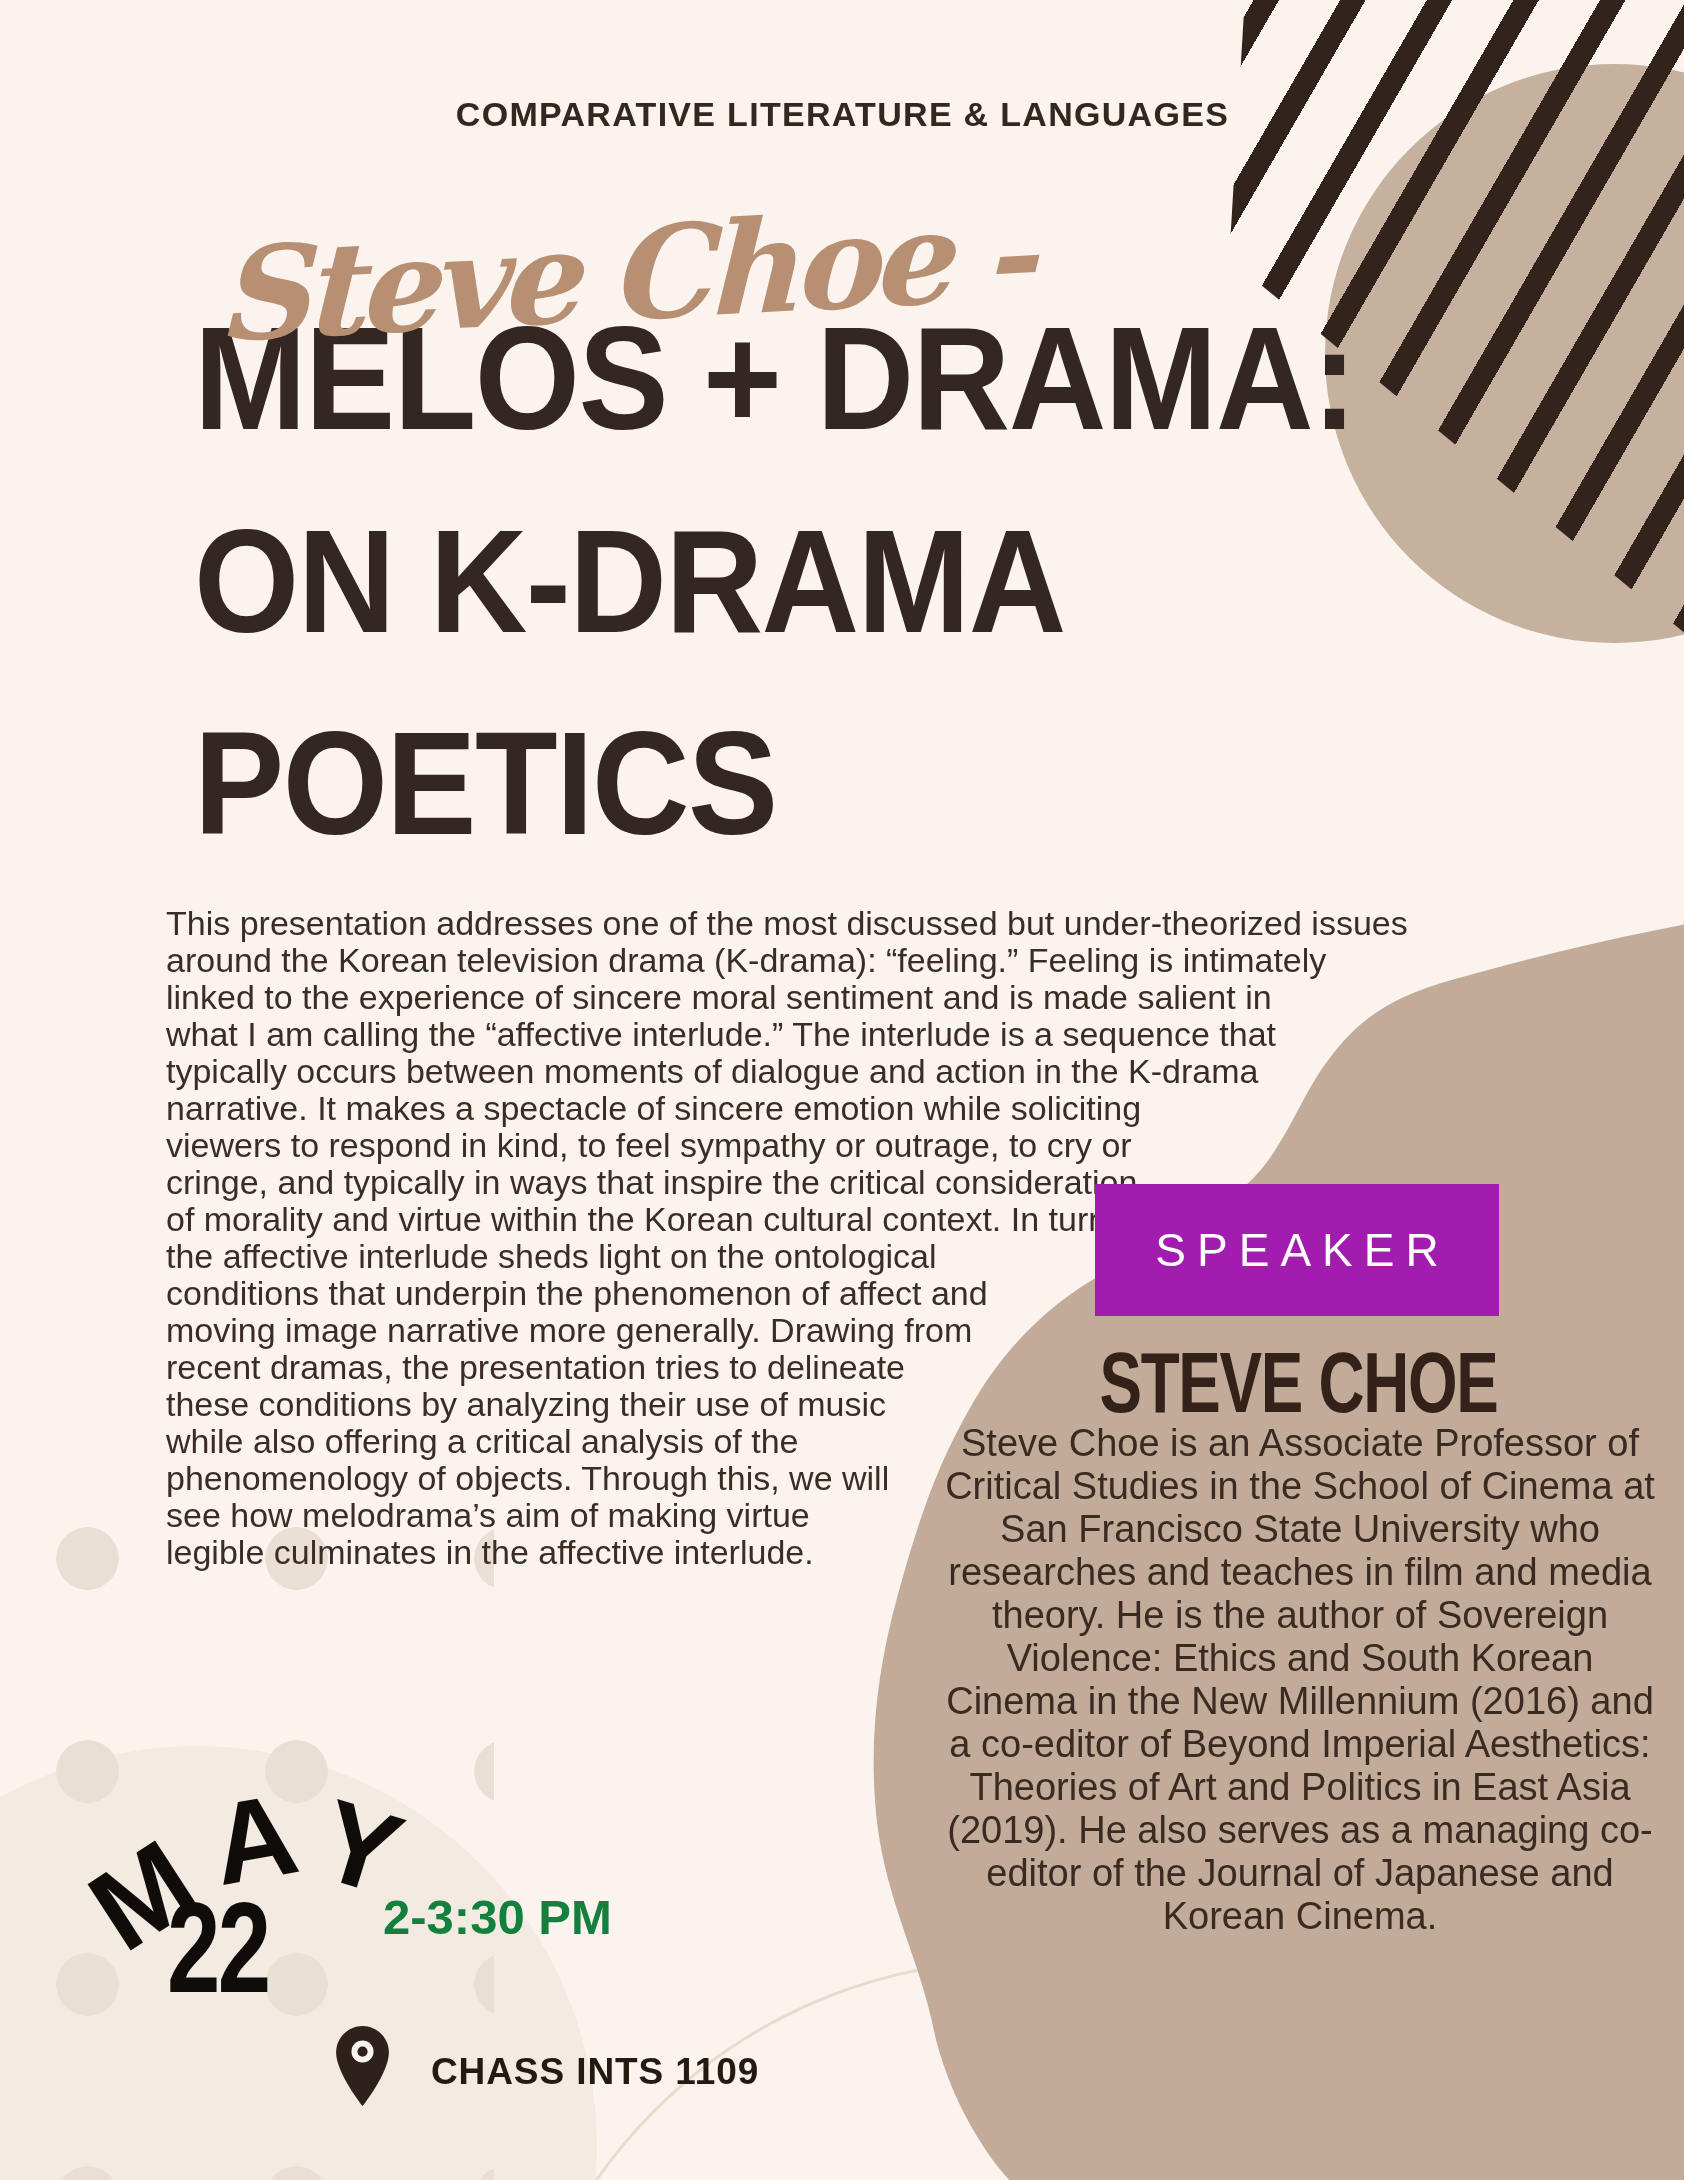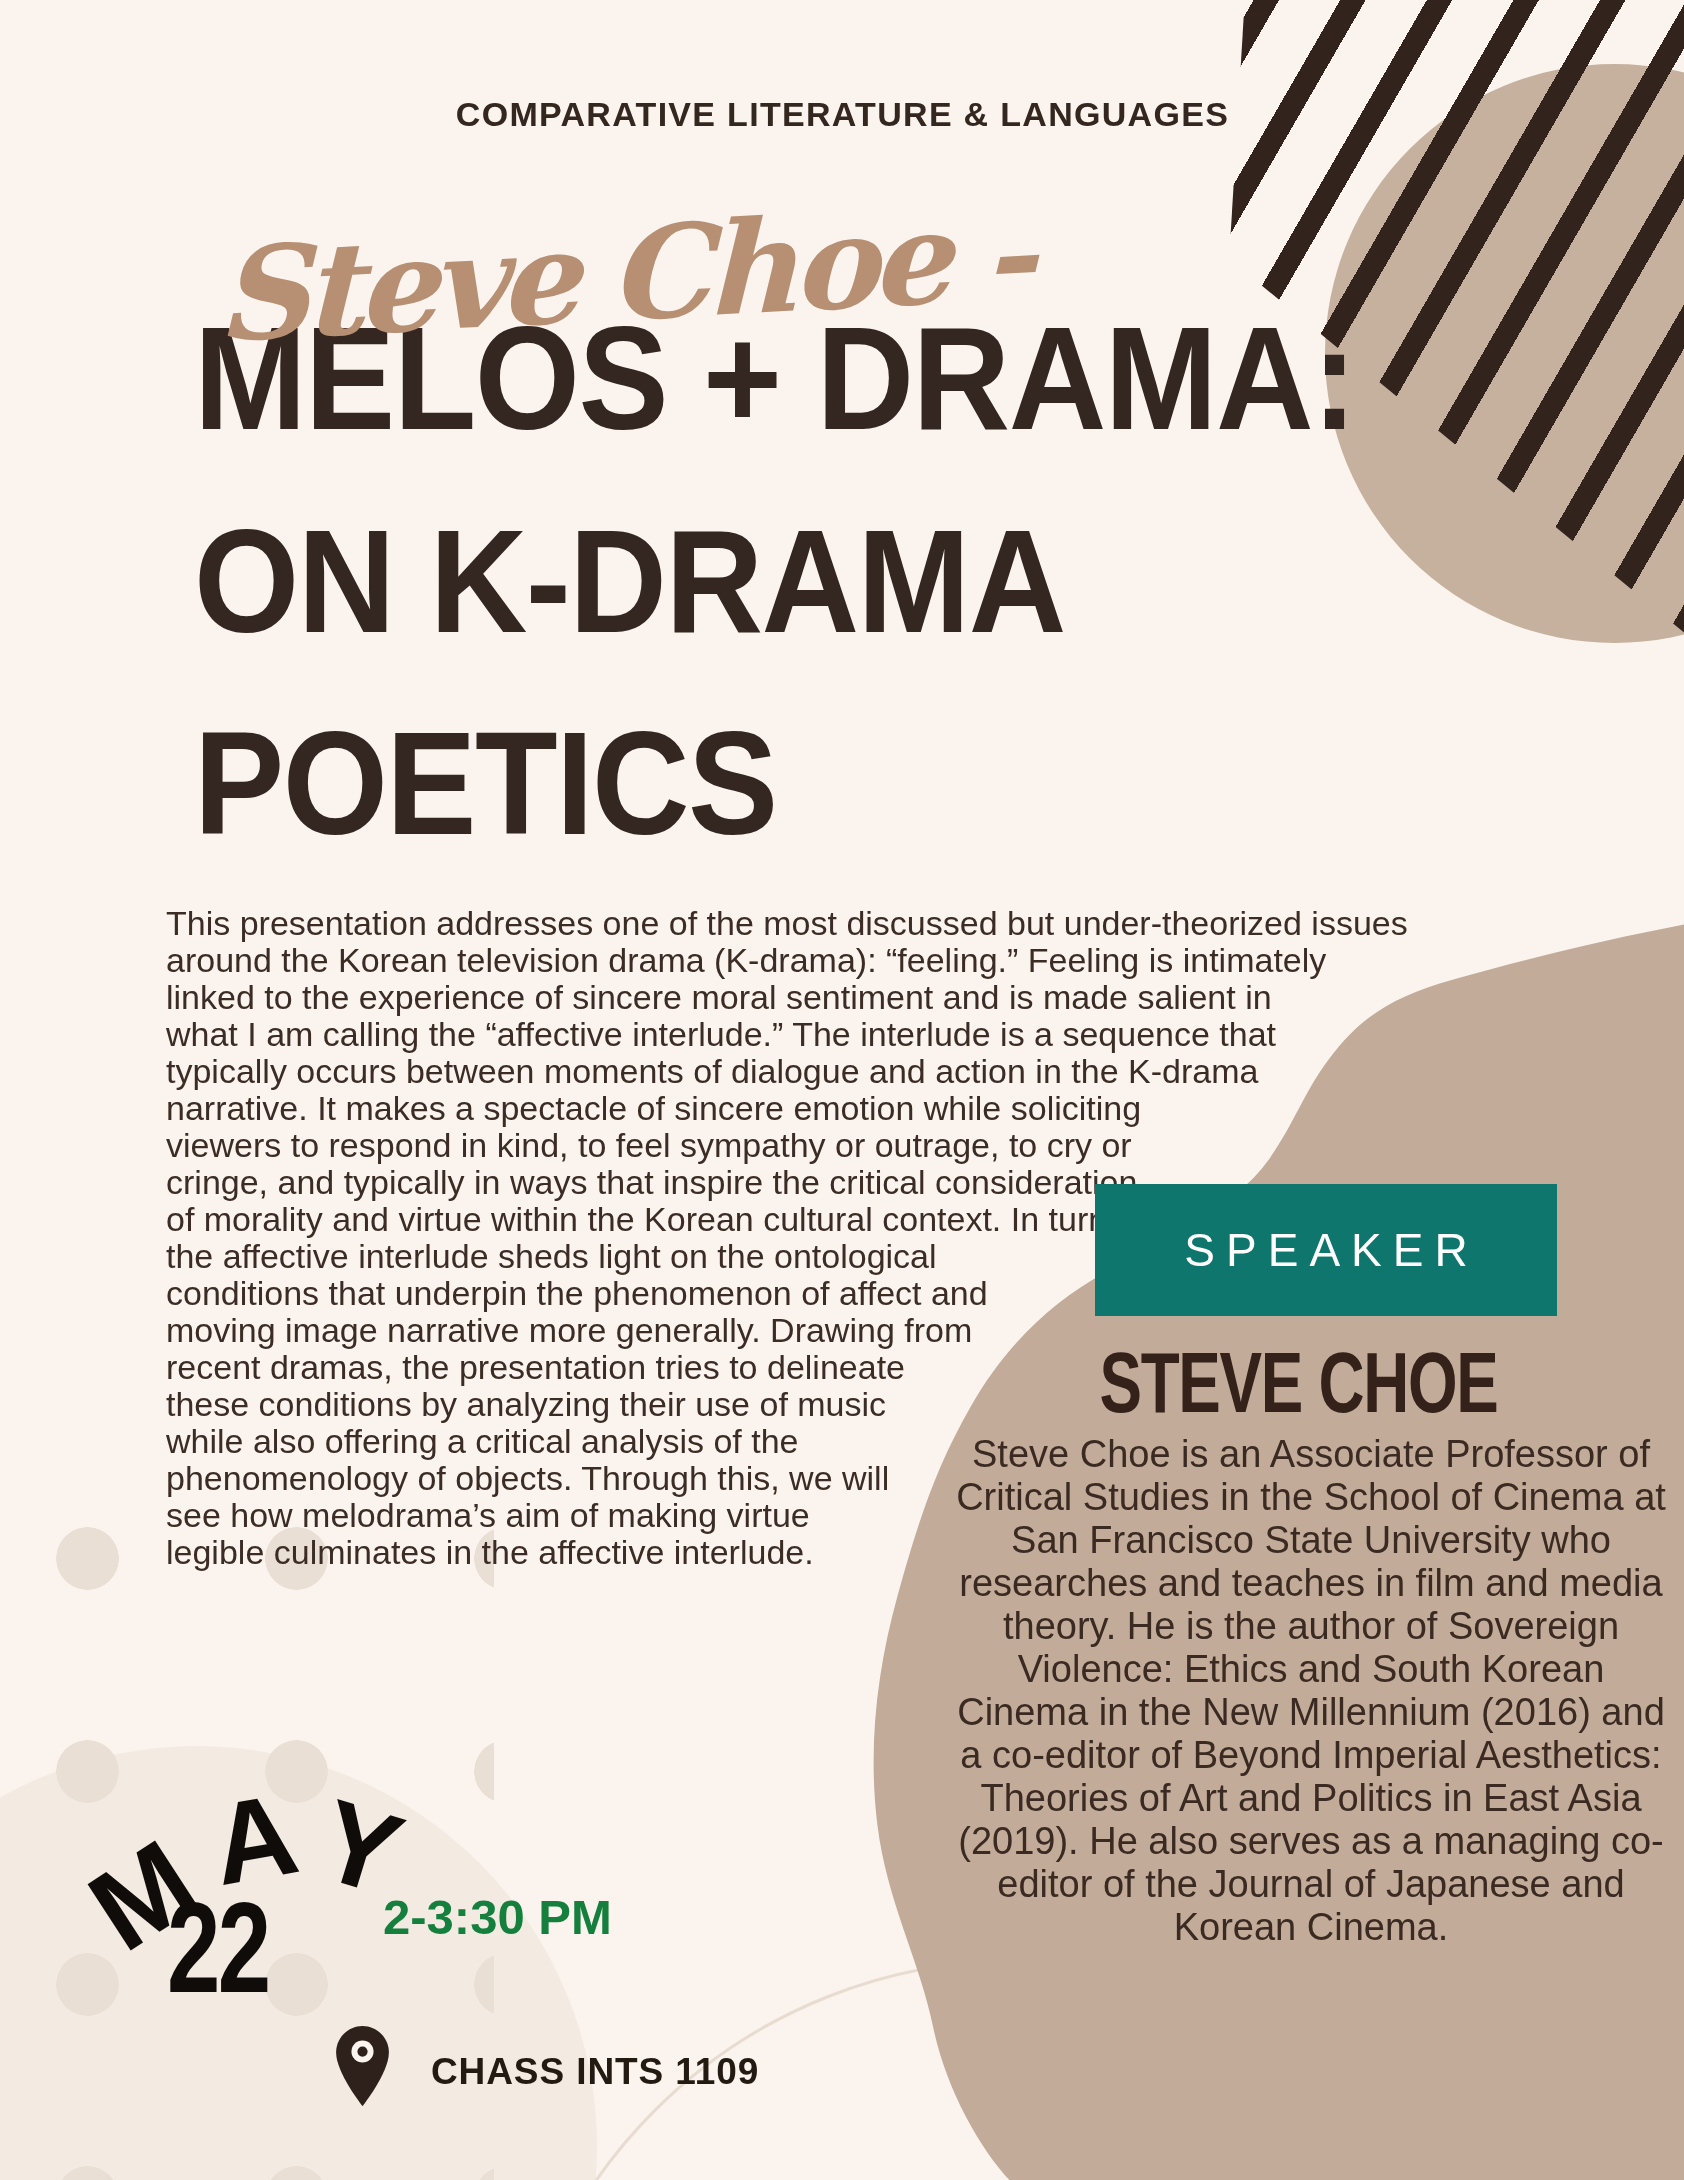--- a/index.html
+++ b/index.html
@@ -63,35 +63,35 @@
   }
   .abstract-float{
     float:right;width:545px;height:869px;
     shape-outside:polygon(100% 0%,100% 100%,0% 100%,0% 88%,2% 72%,13% 58%,27% 47%,45% 37%,64% 27%,76% 17%,86% 8%,100% 4%);
   }
   .abstract-text{
     margin:0;font-size:34px;line-height:37px;color:#3b2d26;
   }
   
   .badge{
-    position:absolute;left:1095px;top:1184px;width:462px;height:132px;
-    background:#0f766e;z-index:3;display:flex;align-items:center;justify-content:center;
+    position:absolute;left:1095px;top:1184px;width:404px;height:132px;
+    background:#a21caf;z-index:3;display:flex;align-items:center;justify-content:center;
   }
   .badge-label{
     color:#ffffff;font-size:46px;letter-spacing:11px;font-weight:400;
     padding-left:11px; 
   }
   .speaker-name{
     position:absolute;left:1009px;top:1334px;width:579px;text-align:center;
     font-size:85px;font-weight:900;letter-spacing:-1.7px;color:#33211a;
     transform:scaleX(0.75);transform-origin:center;z-index:3;white-space:nowrap;
   }
   .speaker-bio{
     position:absolute;left:937px;top:1421px;width:724px;text-align:center;
-    font-size:38px;line-height:43px;color:#3a2a22;z-index:3;margin:12px;
+    font-size:38px;line-height:43px;color:#3a2a22;z-index:3;margin:1px;
   }
   
   .may-letter{
     position:absolute;font-size:115px;font-weight:900;color:#0f0c0a;
     line-height:1;z-index:3;
   }
   .may-m{left:95px;top:1838px;transform:rotate(-33deg);}
   .may-a{left:213px;top:1782px;transform:rotate(-10deg);}
   .may-y{left:322px;top:1790px;transform:rotate(17deg);}
   .day{

